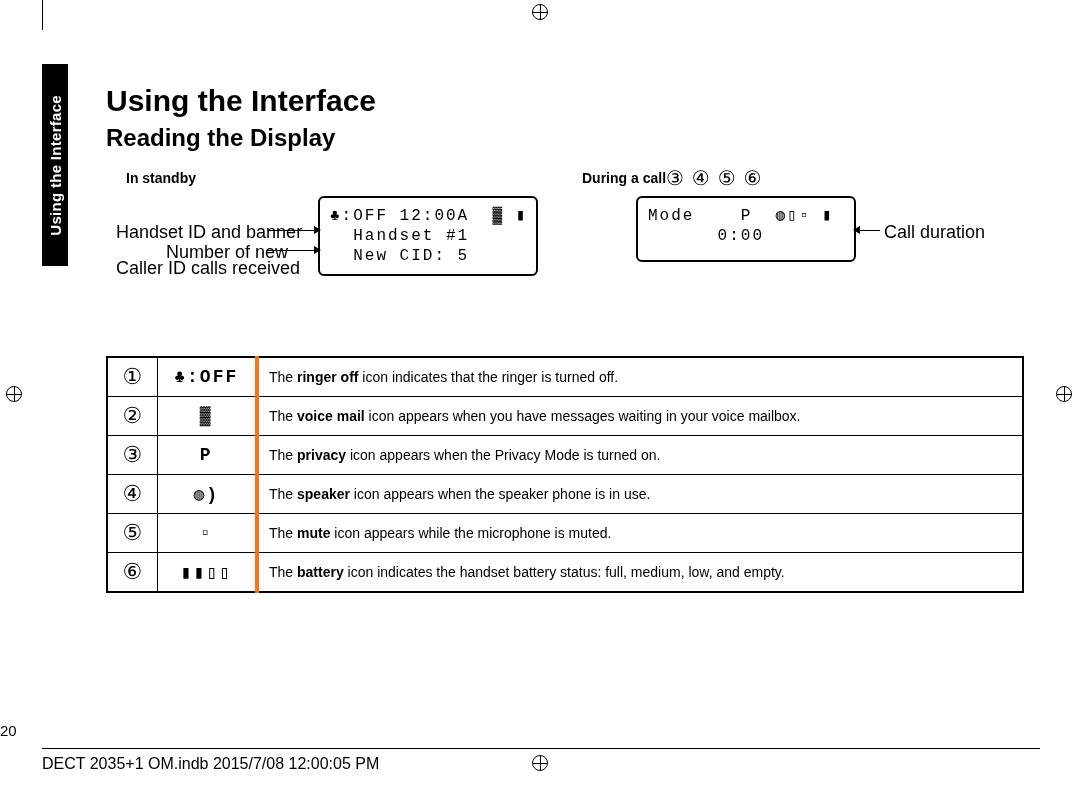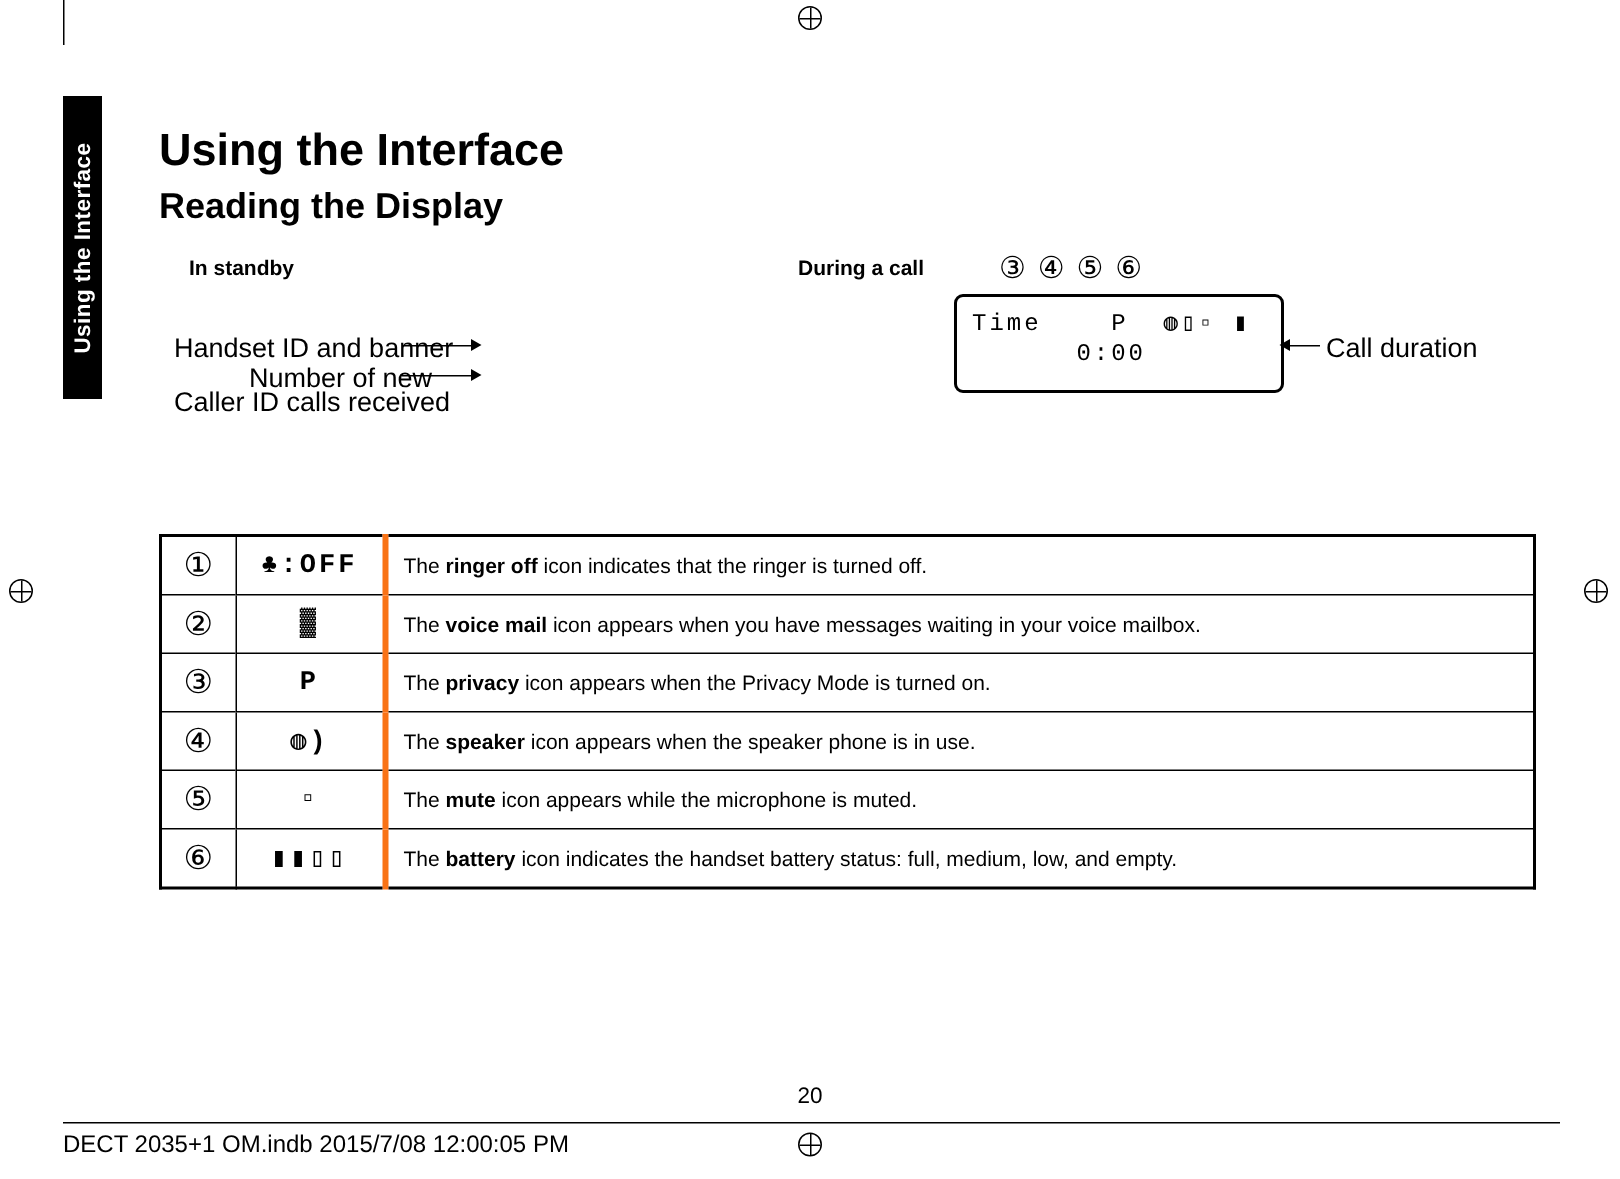--- a/index.html
+++ b/index.html
@@ -49,21 +49,21 @@
   }
   h1 { margin: 0 0 6px 0; font-size: 30px; font-weight: bold; }
   h2 { margin: 0 0 14px 0; font-size: 24px; font-weight: bold; }
 
   .displays {
     position: relative;
     height: 190px;
     font-size: 14px;
   }
   .standby-label { position:absolute; top:4px; left:20px; font-weight:bold; }
-  .during-label  { position:absolute; top:4px; left:426px; font-weight:bold; }
+  .during-label  { position:absolute; top:4px; left:476px; font-weight:bold; }
 
   .circled { font-size: 20px; }
   .markers-standby { position:absolute; top:0px; left:200px; }
   .markers-standby span { margin: 0 6px; vertical-align: middle;}
   .markers-during  { position:absolute; top:0px; left:558px;text-align:right; }
   .markers-during span { margin: 0 2px; }
 
   .lcd {
     position: absolute;
     border: 2px solid #000; border-radius: 6px;
@@ -103,21 +103,21 @@
     padding: 6px 10px;
     vertical-align: middle;
   }
   .icon-table tr:first-child td { border-top: none; }
   .icon-table td.num { width: 50px; text-align: center; border-right: 1px solid #000; font-size: 22px; }
   .icon-table td.ico { width: 100px; text-align: center; border-right: 4px solid #f97316; font-family: "Courier New", monospace; font-size: 18px; letter-spacing:2px; font-weight:bold;}
   .icon-table td.desc b { font-weight: bold; }
 
   .page-num {
     position: absolute; top: 722px; left: 0; width: 1080px;
-    text-align: center; font-size: 15px;
+    text-align: left; font-size: 15px;
   }
   .footer {
     position: absolute; top: 748px; left: 42px; width: 998px;
     border-top: 1px solid #000;
     font-size: 16px; padding-top: 6px;
     display: flex; 
   }
 </style>
 </head>
 <body>
@@ -141,22 +141,25 @@
     <div class="standby-label">In standby</div>
     <div class="during-label">During a call</div>
 
     <div class="markers-during">
       <span class="circled">③</span>
       <span class="circled">④</span>
       <span class="circled">⑤</span>
       <span class="circled">⑥</span>
     </div>
 
-
-    <div class="lcd call"><span>Time    P  ◍▯▫ ▮</span>
+    <div class="lcd standby"><span>♣:OFF 12:00A  ▓ ▮</span>
+<span>  Handset #1</span>
+<span>  New CID: 5</span></div>
+
+    <div class="lcd call"><span>Mode    P  ◍▯▫ ▮</span>
 <span>      0:00</span></div>
 
     <div class="annot a1 arrow">
       <span>Handset ID and banner</span>
       <span class="arrowhead-r" style="top:4px; left:198px;"></span>
     </div>
     <div class="annot a2 arrow">
       <span>Number of new</span>
       <span class="arrowhead-r" style="top:4px; left:148px;"></span>
     </div>

